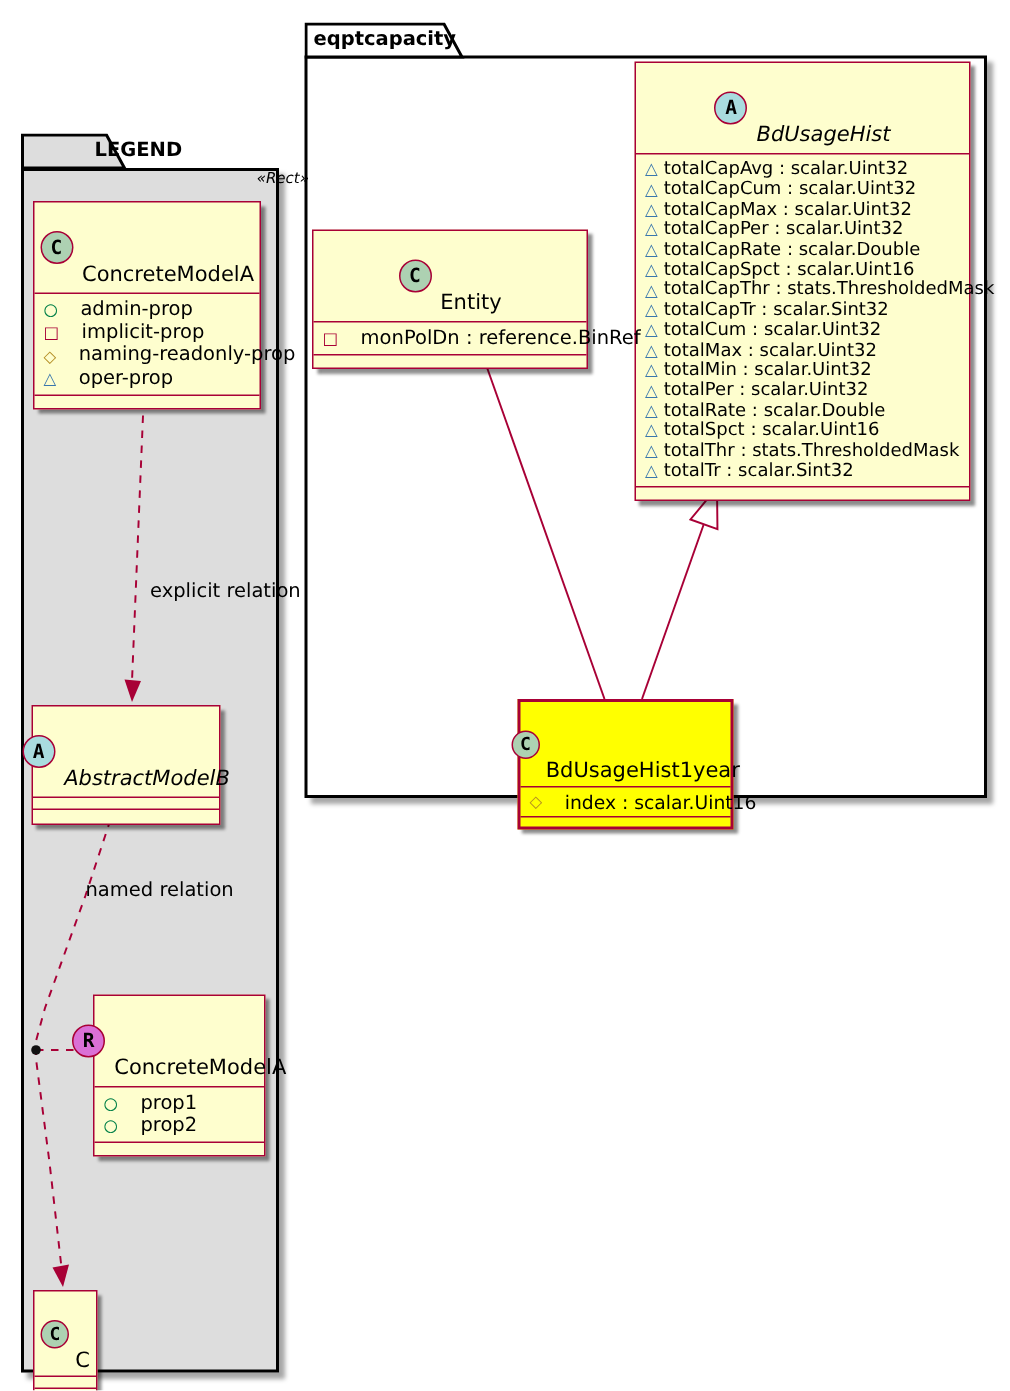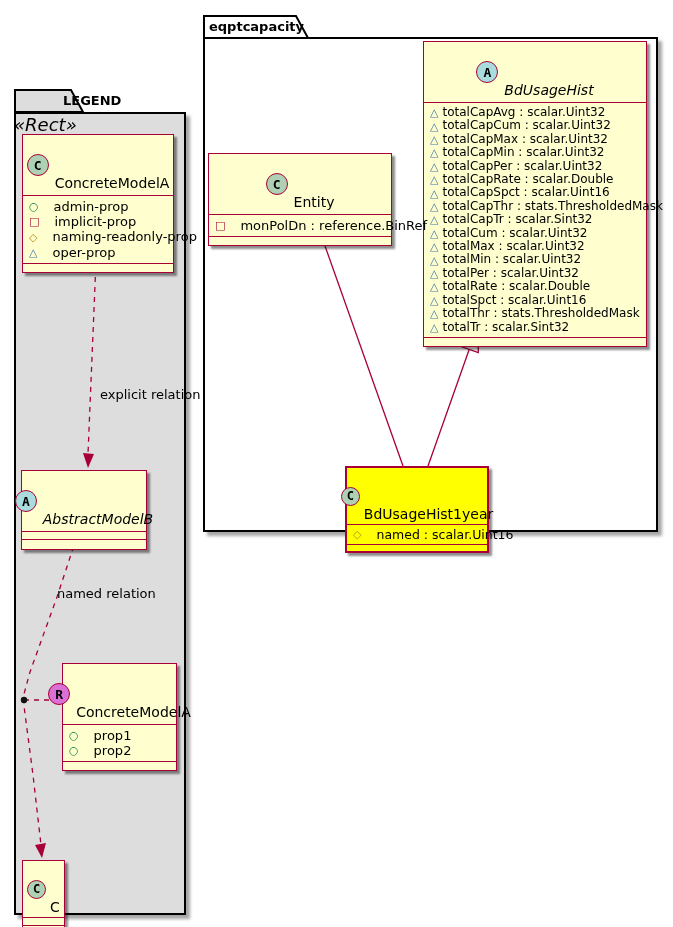--- a/index.html
+++ b/index.html
@@ -35,21 +35,21 @@
   .pi.cir::before{content:"○";color:#038048;}
   .pi.sq::before{content:"□";color:#A80036;}
   .pi.dia::before{content:"◇";color:#B38D22;}
   .pi.tri::before{content:"△";color:#3A77AD;}
   .ftr{border-top:1.5px solid #A80036;height:8px;}
   .empty1{border-top:1.5px solid #A80036;height:7px;}
   .empty2{border-top:1.5px solid #A80036;height:9px;}
 
   
   .rel-label{position:absolute;z-index:12;font-size:13px;white-space:nowrap;}
-  .stereotype{position:absolute;z-index:12;font-size:18px;font-style:italic;text-align:left;}
+  .stereotype{position:absolute;z-index:12;font-size:10px;font-style:italic;text-align:right;margin-left:24px;}
 
   #relations{position:absolute;left:0;top:0;z-index:5;pointer-events:none;}
 </style>
 </head>
 <body>
 
 <div id="canvas">
 
   <div class="pkg-body legend" style="left:14px;top:112px;width:168px;height:799px;"></div>
   <svg class="pkg-tab" style="left:14px;top:89px;" width="74" height="25" viewBox="0 0 74 25">
@@ -144,24 +144,20 @@
       <div class="prow">
           <span class="pi tri"></span>
           <span>totalCapCum : scalar.Uint32</span>
         </div>
       <div class="prow">
           <span class="pi tri"></span>
           <span>totalCapMax : scalar.Uint32</span>
         </div>
       <div class="prow">
           <span class="pi tri"></span>
-          <span>totalCapMin : scalar.Uint32</span>
-        </div>
-      <div class="prow">
-          <span class="pi tri"></span>
           <span>totalCapPer : scalar.Uint32</span>
         </div>
       <div class="prow">
           <span class="pi tri"></span>
           <span>totalCapRate : scalar.Double</span>
         </div>
       <div class="prow">
           <span class="pi tri"></span>
           <span>totalCapSpct : scalar.Uint16</span>
         </div>
@@ -224,21 +220,21 @@
   </div>
 
   <div class="cls hl" style="left:345px;top:466px;width:140px;">
     <div class="hdr small">
       <span class="spot c sm">C</span>
       <span class="title">BdUsageHist1year</span>
     </div>
     <div class="attrs" style="padding:2px 6px;">
       <div class="prow" style="font-size:12.5px;">
           <span class="pi dia"></span>
-        <span>named : scalar.Uint16</span>
+        <span>index : scalar.Uint16</span>
         </div>
     </div>
     <div class="ftr" style="height:6px;"></div>
   </div>
 
   <svg id="relations" width="673" height="927" viewBox="0 0 673 927">
 
     <path d="M97,237 L88,454" fill="none" stroke="#A80036" stroke-width="1.3" stroke-dasharray="5,5"></path>
     <polygon points="88,468 83,453 94,454" fill="#A80036"></polygon>
 

